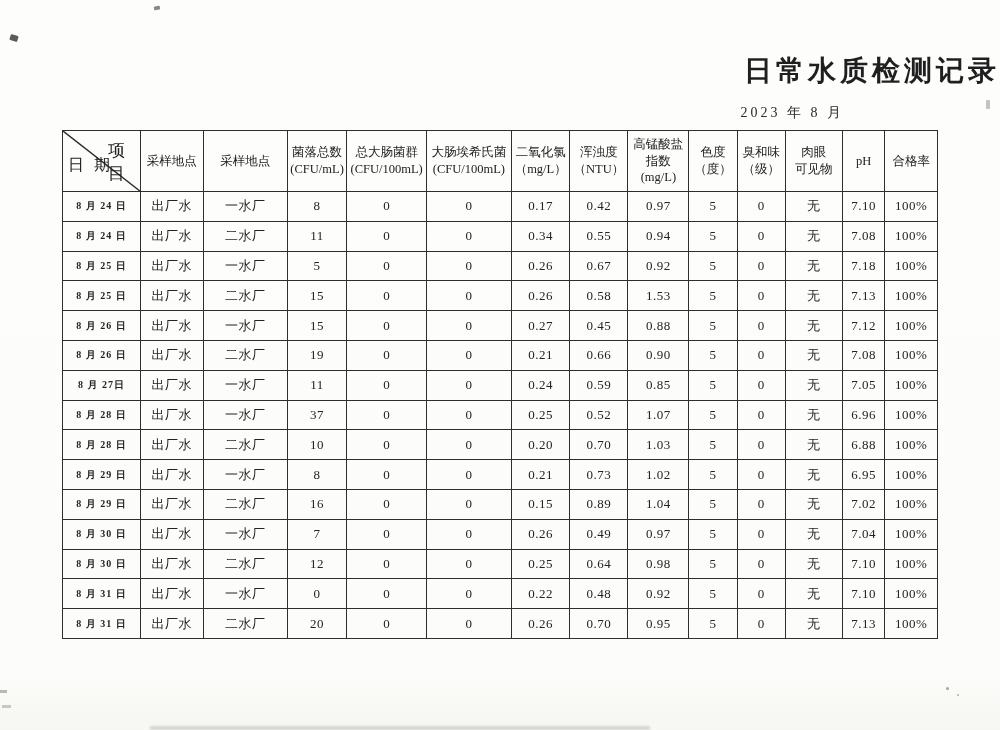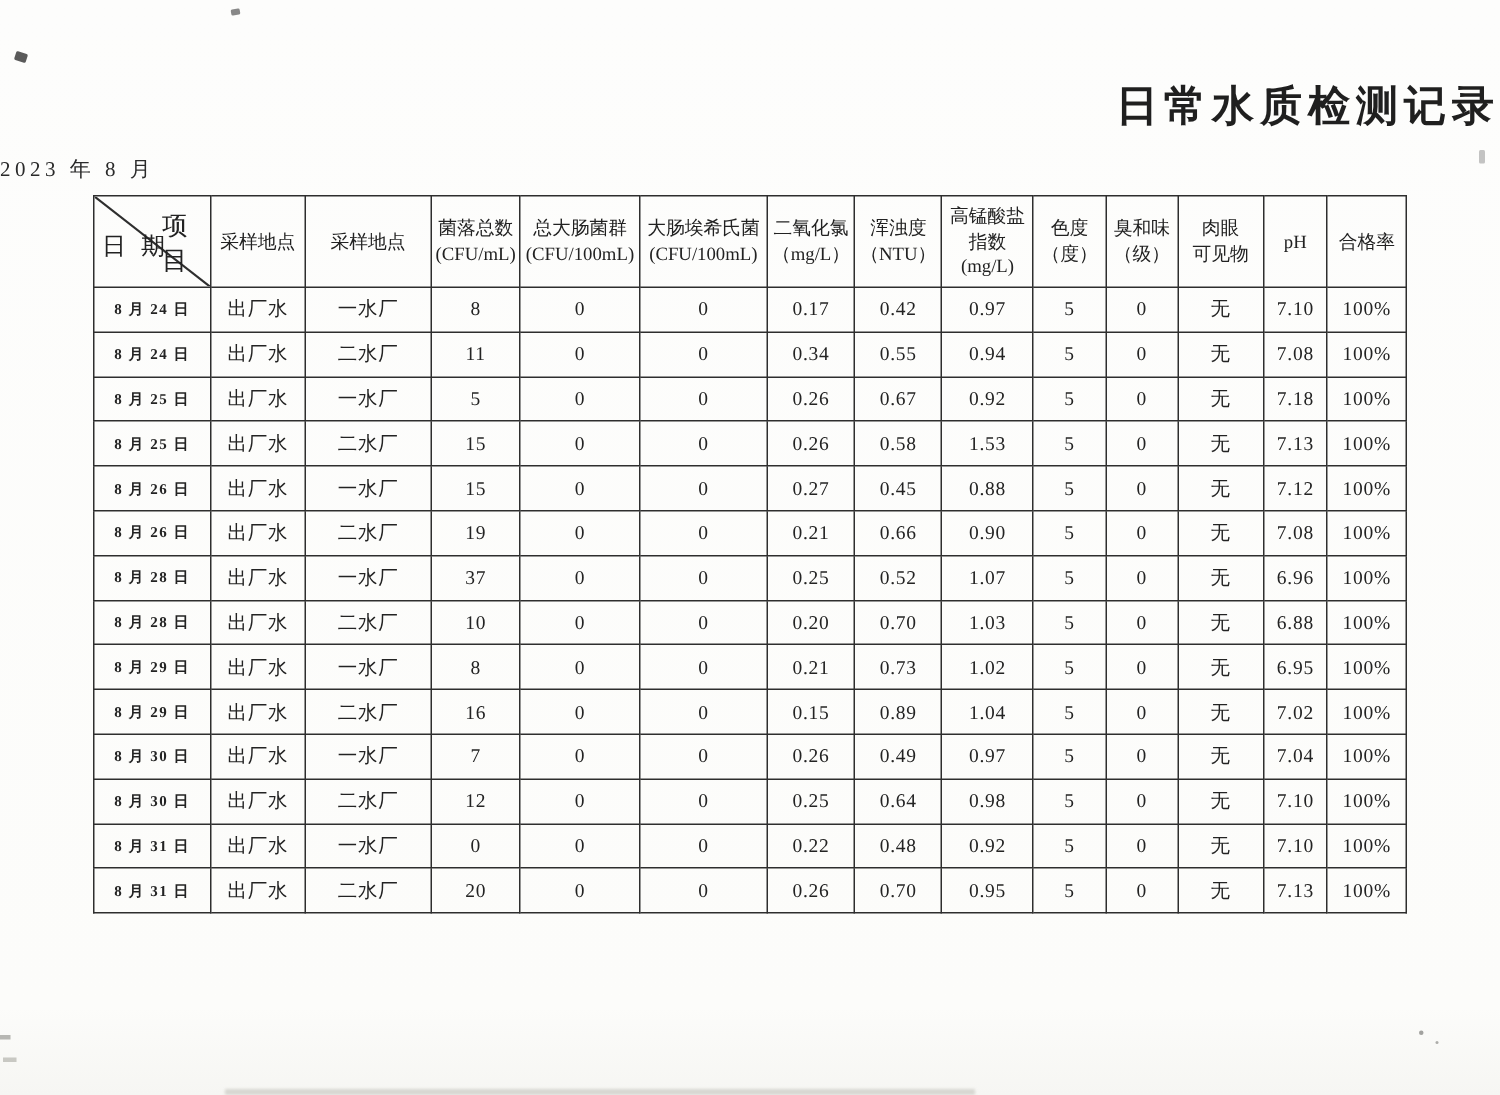--- a/index.html
+++ b/index.html
@@ -22,21 +22,21 @@
     padding-top: 52px;
     text-align: right;
     font-size: 28px;
     font-weight: bold;
     letter-spacing: 4px;
     color: #1f1f1f;
   }
   .date-note {
     margin-top: 14px;
     padding-right: 156px;
-    text-align: left;
+    text-align: right;
     font-size: 14px;
     letter-spacing: 3px;
     color: #2a2a2a;
   }
   table.record {
     table-layout: fixed;
     border-collapse: collapse;
     width: 876px;
     margin: 8px 0 0 62px;
     background: transparent;
@@ -257,20 +257,36 @@
           <td>0.21</td>
           <td>0.66</td>
           <td>0.90</td>
           <td>5</td>
           <td>0</td>
           <td>无</td>
           <td>7.08</td>
           <td>100%</td>
         </tr>
         <tr>
+          <td class="date-cell">8 月 27日</td>
+          <td>出厂水</td>
+          <td>一水厂</td>
+          <td>11</td>
+          <td>0</td>
+          <td>0</td>
+          <td>0.24</td>
+          <td>0.59</td>
+          <td>0.85</td>
+          <td>5</td>
+          <td>0</td>
+          <td>无</td>
+          <td>7.05</td>
+          <td>100%</td>
+        </tr>
+        <tr>
           <td class="date-cell">8 月 28 日</td>
           <td>出厂水</td>
           <td>一水厂</td>
           <td>37</td>
           <td>0</td>
           <td>0</td>
           <td>0.25</td>
           <td>0.52</td>
           <td>1.07</td>
           <td>5</td>

